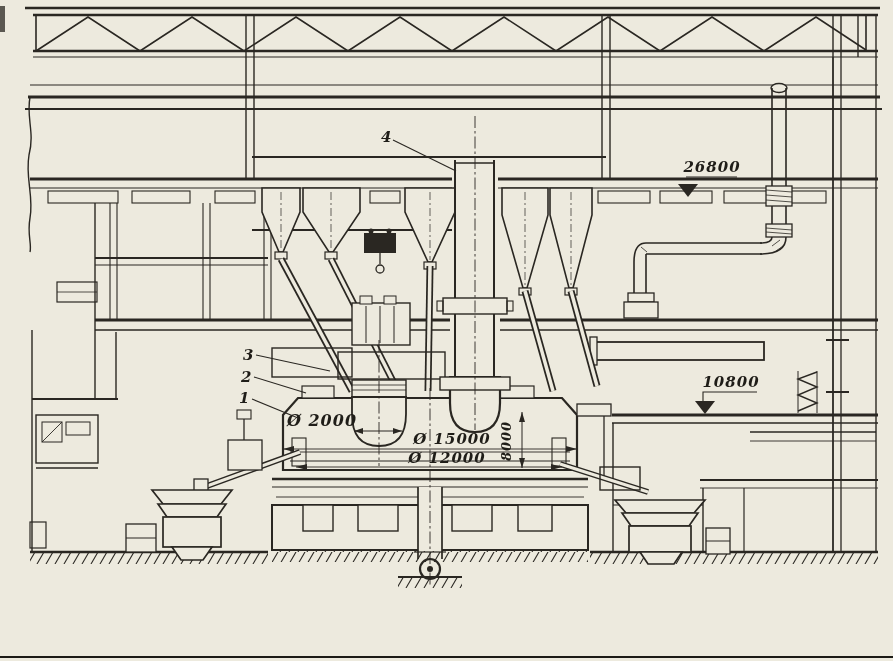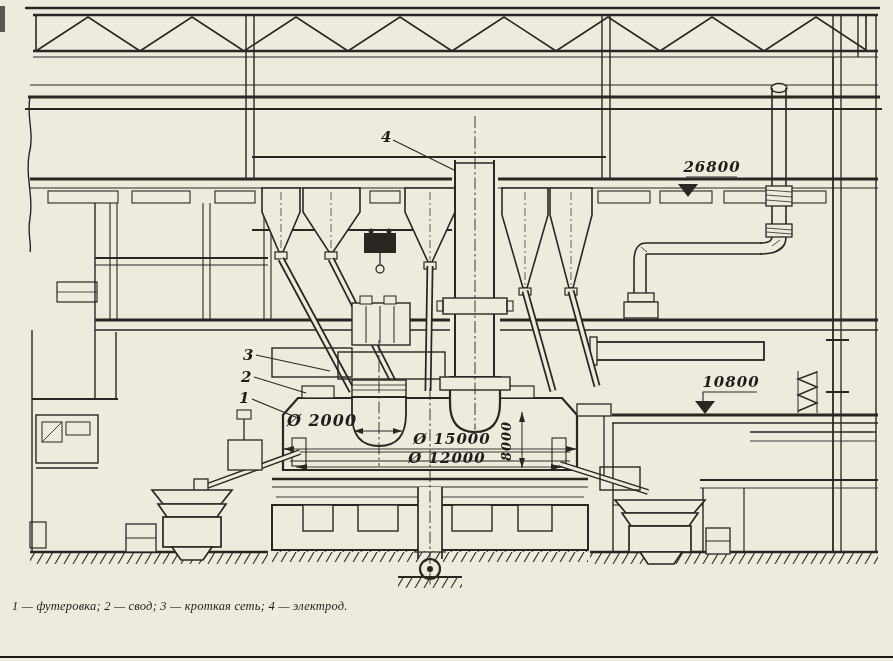--- a/index.html
+++ b/index.html
@@ -355,16 +355,15 @@
       <line class="ink" stroke-width="1.1" x1="256" y1="355" x2="330" y2="371"></line>
       <text class="callout" x="243" y="360">3</text>
       <line class="ink" stroke-width="1.1" x1="254" y1="377" x2="306" y2="393"></line>
       <text class="callout" x="241" y="382">2</text>
       <line class="ink" stroke-width="1.1" x1="252" y1="399" x2="298" y2="418"></line>
       <text class="callout" x="239" y="403">1</text>
     </g>
   </svg>
 
   <div class="caption">
-    <div class="cap-legend">1 — футеровка; 2 — свод; 3 — кроткая сеть; 4 — электрод.</div>
   </div>
   <div class="bottom-rule"></div>
 </div>
 
 </body></html>

